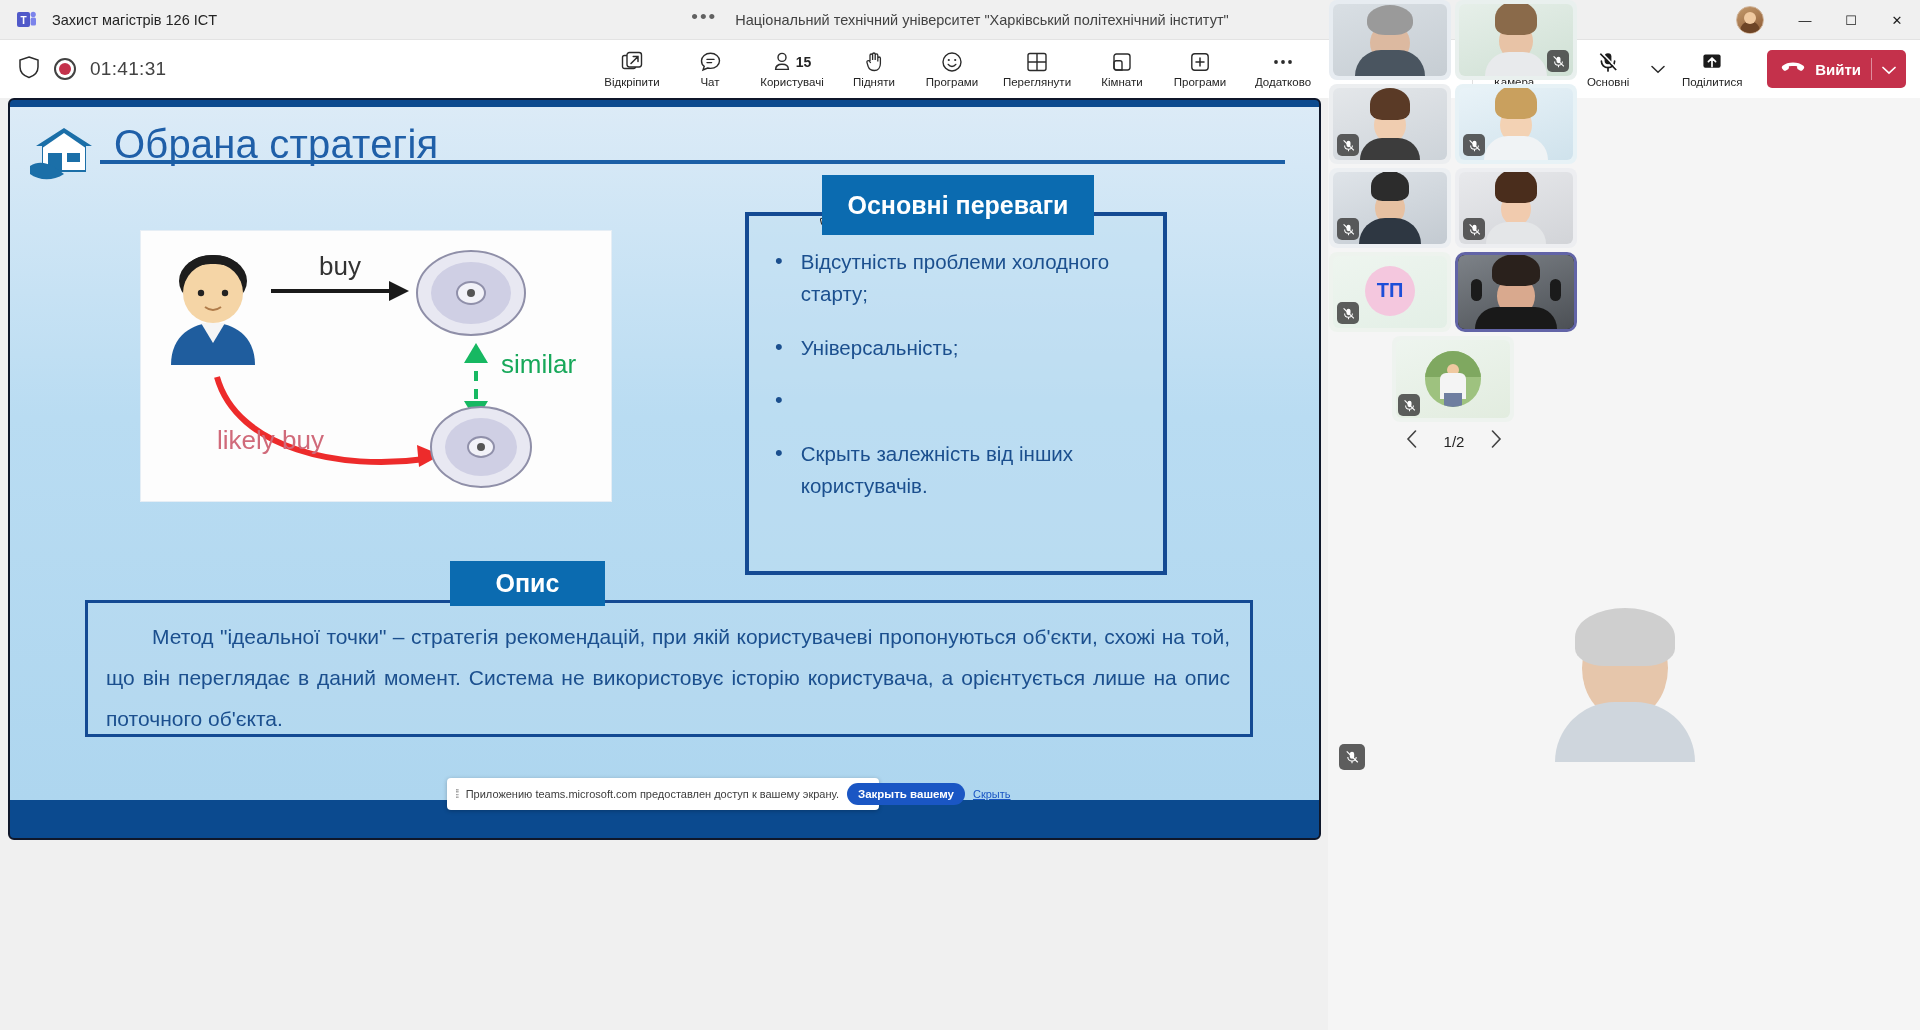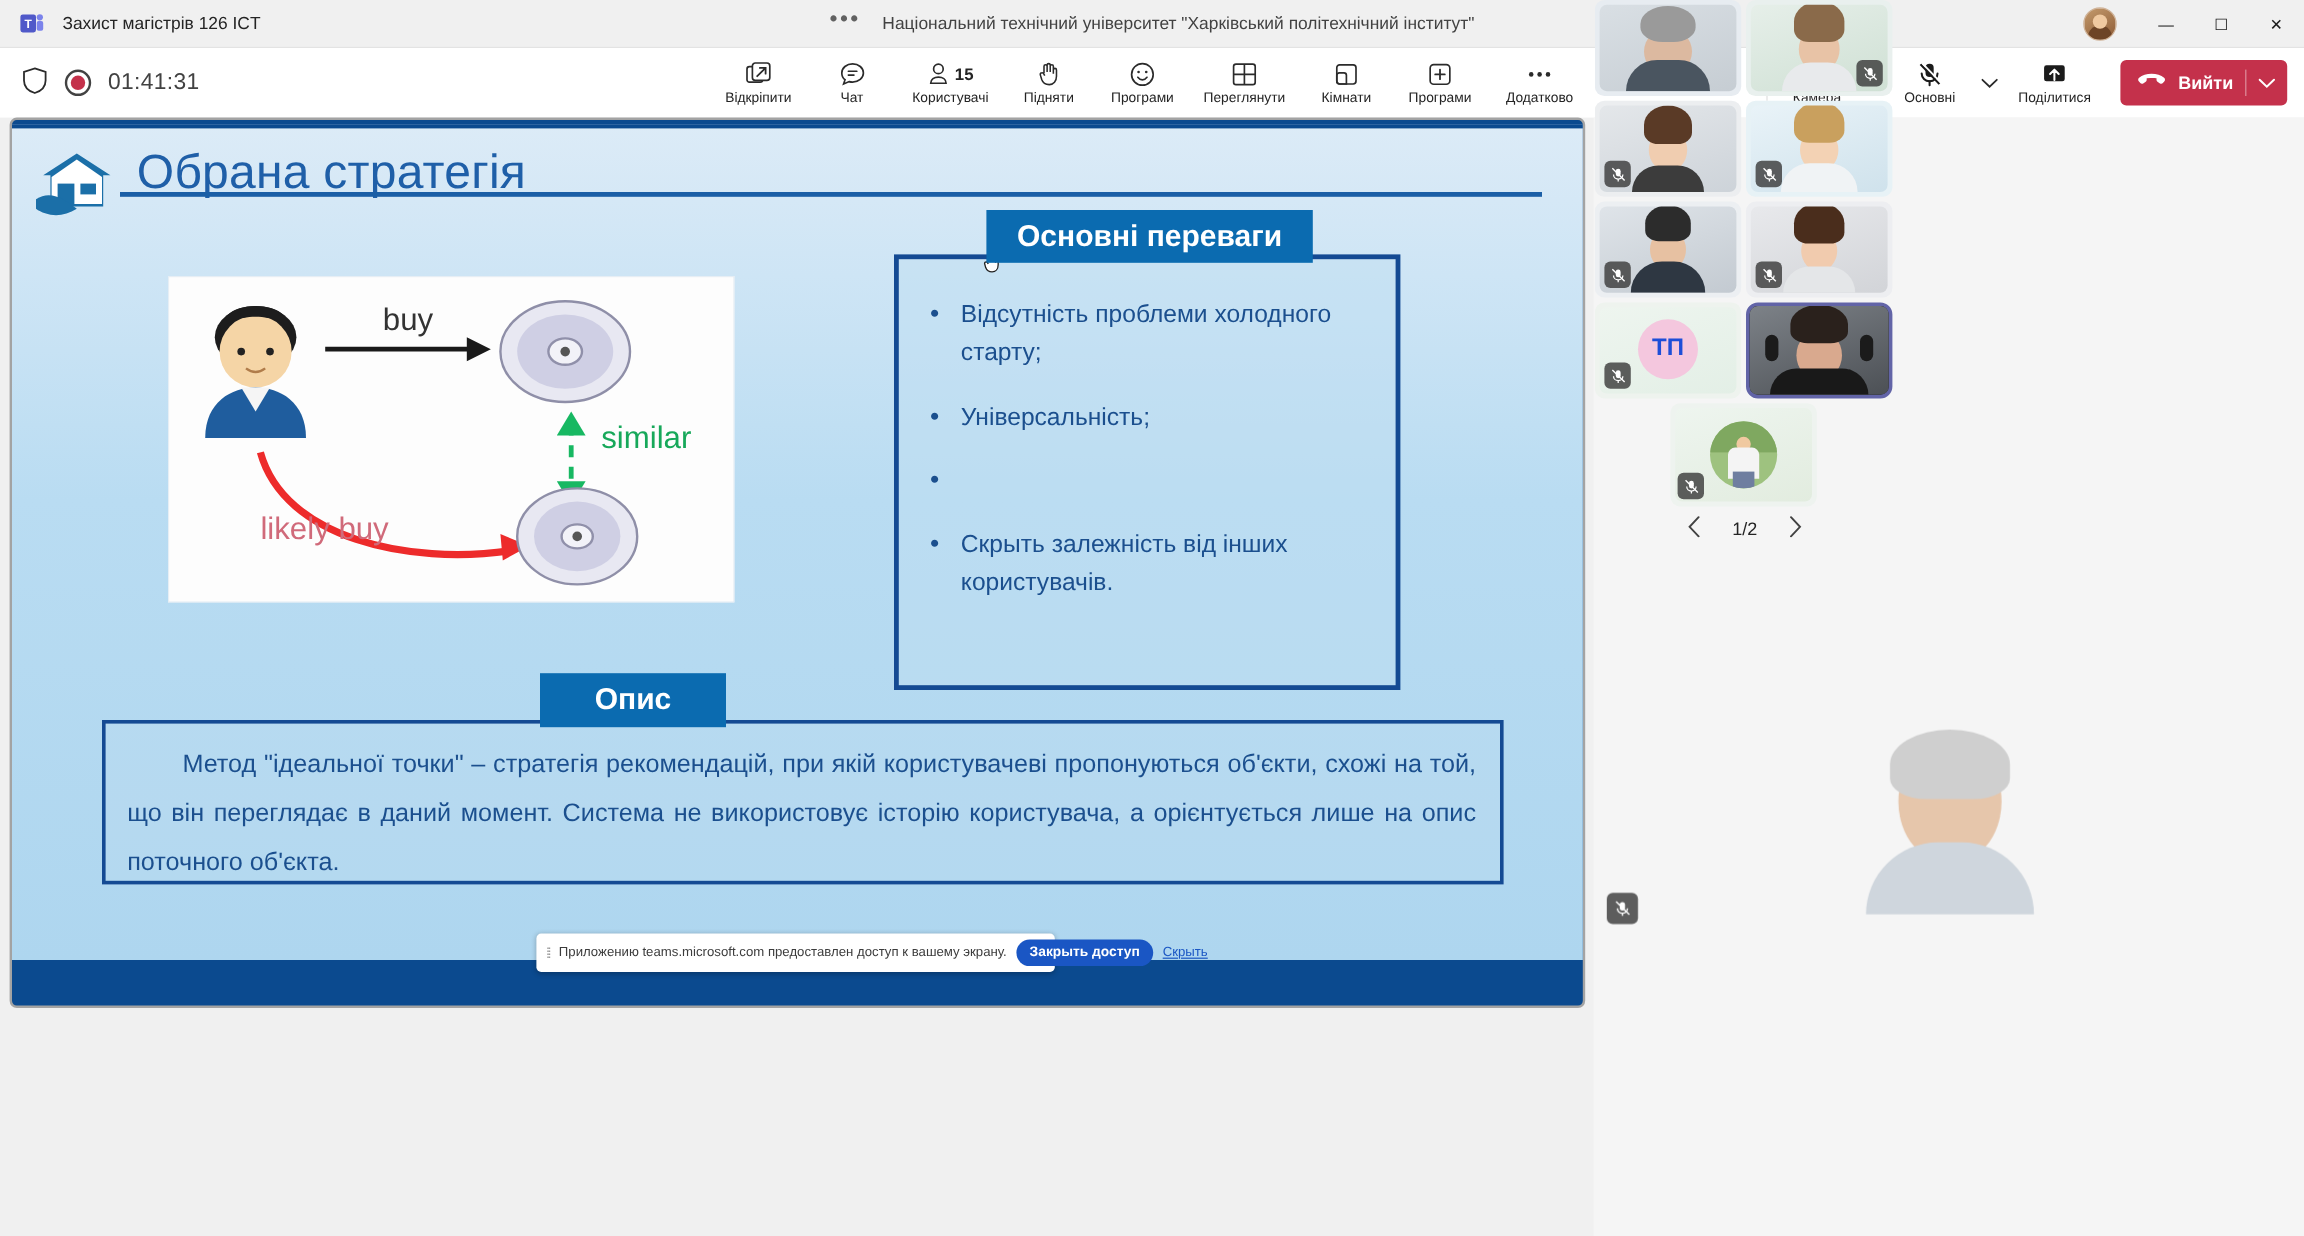--- a/index.html
+++ b/index.html
@@ -85,21 +85,21 @@
     height: 38px; background: #c4314b; color: #fff; border-radius: 5px;
     display: flex; align-items: center; padding: 0 10px 0 14px; gap: 10px;
     margin-left: 12px; cursor: pointer; font-size: 15px; font-weight: 600;
   }
   .leavebtn .sep { width:1px; height:22px; background:rgba(255,255,255,.45); }
 
   
   .stage {
     position: absolute; left: 8px; top: 98px; width: 1313px; height: 742px;
     background: #0b4a8f; border-radius: 6px; overflow: hidden;
-    border: 2px solid #a3a3a3;
+    border: 2px solid #0f172a;
   }
   .slide {
     position: absolute; left: 0; top: 4px; width: 1313px; height: 696px;
     background: linear-gradient(180deg,#dcebf7 0%, #b9dcf2 45%, #aed6ef 100%);
   }
   .slide-topline { position:absolute; left:0; top:0; width:100%; height:3px; background:#0b4a8f; }
 
   .house-icon { position: absolute; left: 18px; top: 18px; width: 74px; height: 62px; }
   .slide-title {
     position: absolute; left: 104px; top: 18px;
@@ -108,21 +108,21 @@
   .title-rule {
     position: absolute; left: 90px; top: 56px; width: 1185px; height: 4px; background: #1b5fa6;
   }
 
   .img-card {
     position: absolute; left: 130px; top: 126px; width: 472px; height: 272px;
     background: #fbfbfb; border: 1px solid #e6eef5; overflow: hidden;
   }
 
   .adv-head {
-    position: absolute; left: 812px; top: 71px; width: 272px; height: 44px;
+    position: absolute; left: 812px; top: 71px; width: 272px; height: 60px;
     background: #0b6bb0; color: #fff; font-size: 25px; font-weight: bold;
     display: flex; align-items: center; justify-content: center; z-index: 3;
     white-space: nowrap;
   }
   .adv-box {
     position: absolute; left: 735px; top: 108px; width: 422px; height: 363px;
     border: 4px solid #144a93; background: rgba(190,221,242,.45);
   }
   .adv-list { padding: 30px 22px 0 26px; }
   .adv-item {
@@ -486,21 +486,21 @@
     <div style="position:absolute;left:808px;top:106px;">
       <svg width="18" height="22" viewBox="0 0 18 22">
           <path d="M5 9V3.6a1.1 1.1 0 0 1 2.2 0V8.4m0-.5V2.8a1.1 1.1 0 0 1 2.2 0V8.4m0-.5V3.6a1.1 1.1 0 0 1 2.2 0v5.3m0-2.6a1.1 1.1 0 0 1 2.2 0v4.4c0 3.4-2 5.9-5.1 5.9-2.8 0-4.5-1.4-5.3-3.6L2.6 10c-.3-.9.2-1.6 1-1.7.6-.1 1.1.2 1.4.8l.5.9" fill="#fff" stroke="#222" stroke-width="1.1" stroke-linejoin="round"></path>
         </svg>
     </div>
   </div>
 
   <div class="sharebar">
     <span class="grip">⁞⁞</span>
     <span class="msg">Приложению teams.microsoft.com предоставлен доступ к вашему экрану.</span>
-    <span class="stopbtn">Закрыть доступ</span>
+    <span class="stopbtn">Закрыть вашему</span>
     <span class="hidelnk">Скрыть</span>
   </div>
 
 </div>
 
 <div class="rpanel">
 
   <div class="tile-grid" style="left:1329px; top:0px; position:fixed; grid-template-columns:122px 122px; gap:4px;">
 
     <div class="tile" style="width:122px;height:80px;background:#e7ecf1;">

